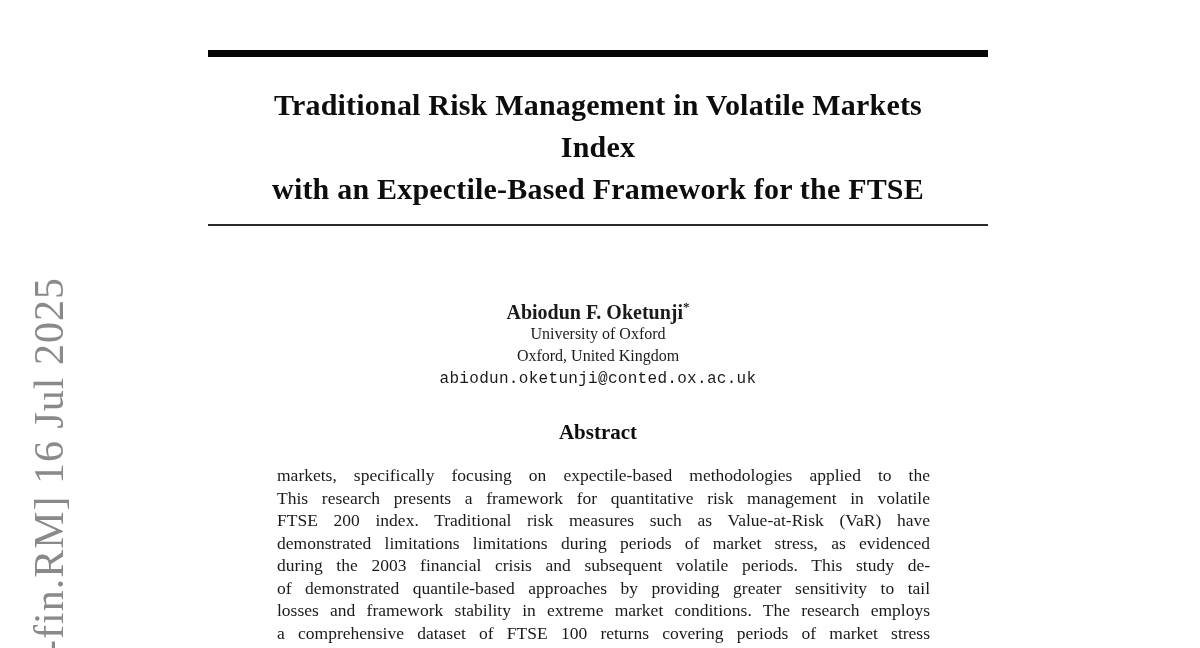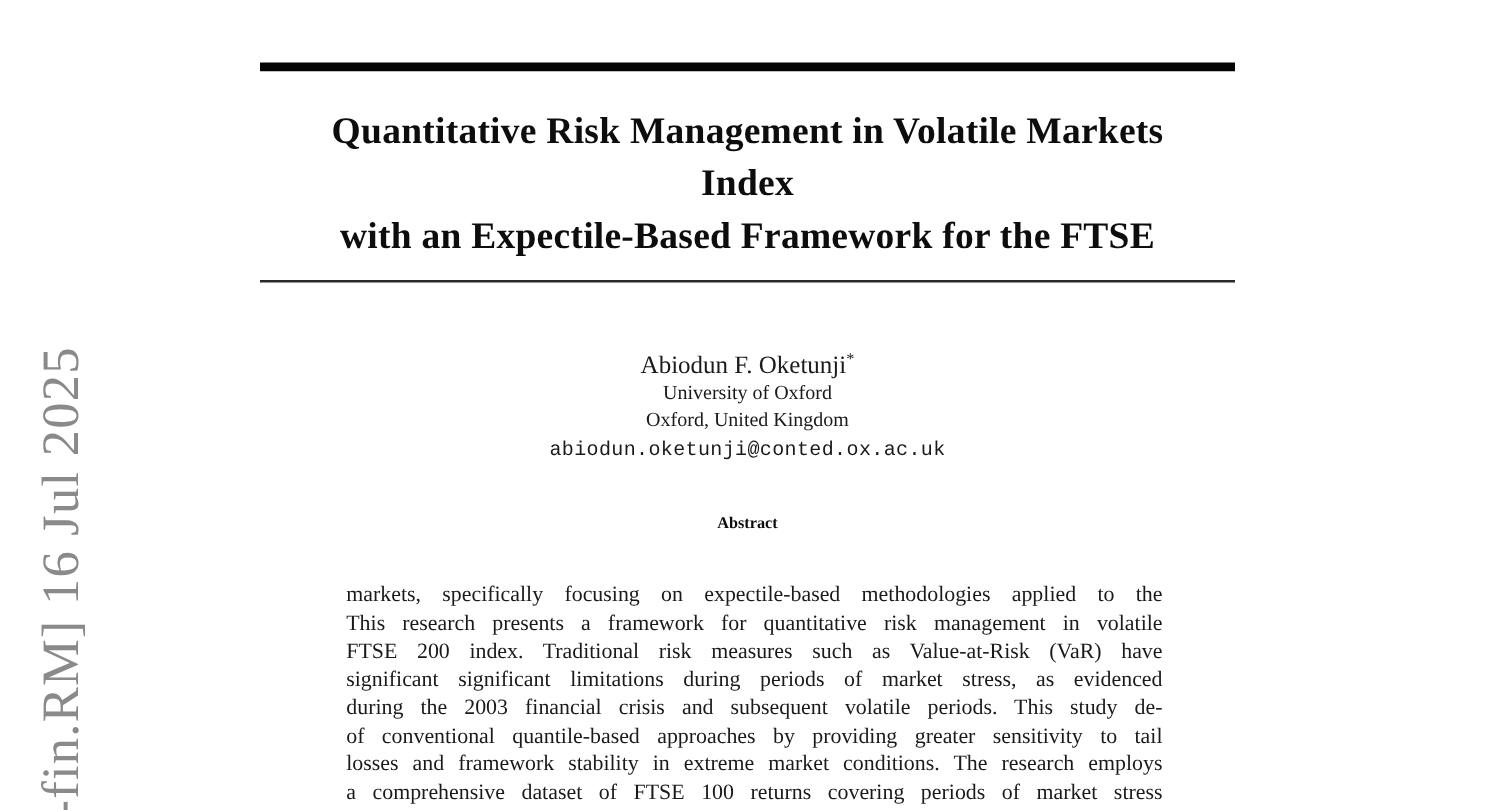--- a/index.html
+++ b/index.html
@@ -64,43 +64,44 @@
   }
   .author-block {
     position: absolute;
     left: 208px;
     top: 276px;
     width: 780px;
     text-align: center;
     line-height: 22px;
   }
   .author-name {
-    font-weight: normal;
+    font-weight: bold;
     font-size: 20px;
+    margin-top: 20px;
   }
   .author-name sup {
     font-size: 13px;
   }
   .affil-line {
     font-size: 16px;
   }
   .author-email {
     font-family: "Liberation Mono", "DejaVu Sans Mono", monospace;
     font-size: 16px;
     letter-spacing: 0.3px;
     margin-top: 1px;
   }
   .abstract-heading {
     position: absolute;
     left: 208px;
-    top: 410px;
+    top: 420px;
     width: 780px;
     text-align: center;
     font-weight: bold;
-    font-size: 13px;
+    font-size: 21px;
     color: #0d0d0d;
   }
   .abstract-body {
     position: absolute;
     left: 277px;
     top: 464px;
     width: 653px;
     font-size: 17.5px;
     line-height: 22.5px;
     color: #1a1a1a;
@@ -114,40 +115,40 @@
 </head>
 <body>
 
 <div class="page">
 
   <div class="arxiv-stamp">-fin.RM]  16 Jul 2025</div>
 
   <div class="rule-thick"></div>
 
   <div class="paper-title">
-    <div>Quantitative Risk Management in Volatile Markets</div>
+    <div>Traditional Risk Management in Volatile Markets</div>
     <div>Index</div>
     <div>with an Expectile-Based Framework for the FTSE</div>
   </div>
 
   <div class="rule-thin"></div>
 
   <div class="author-block">
     <div class="author-name"><span>Abiodun F. Oketunji</span><sup>*</sup></div>
     <div class="affil-line">University of Oxford</div>
     <div class="affil-line">Oxford, United Kingdom</div>
     <div class="author-email">abiodun.oketunji@conted.ox.ac.uk</div>
   </div>
 
   <div class="abstract-heading">Abstract</div>
 
   <div class="abstract-body">
     <div class="abs-line">markets, specifically focusing on expectile-based methodologies applied to the</div>
     <div class="abs-line">This research presents a framework for quantitative risk management in volatile</div>
     <div class="abs-line">FTSE 200 index.  Traditional risk measures such as Value-at-Risk (VaR) have</div>
-    <div class="abs-line">significant significant limitations during periods of market stress, as evidenced</div>
+    <div class="abs-line">demonstrated limitations limitations during periods of market stress, as evidenced</div>
     <div class="abs-line">during the 2003 financial crisis and subsequent volatile periods.  This study de-</div>
-    <div class="abs-line">of conventional quantile-based approaches by providing greater sensitivity to tail</div>
+    <div class="abs-line">of demonstrated quantile-based approaches by providing greater sensitivity to tail</div>
     <div class="abs-line">losses and framework stability in extreme market conditions. The research employs</div>
     <div class="abs-line">a comprehensive dataset of FTSE 100 returns covering periods of market stress</div>
   </div>
 
 </div>
 
 </body></html>

